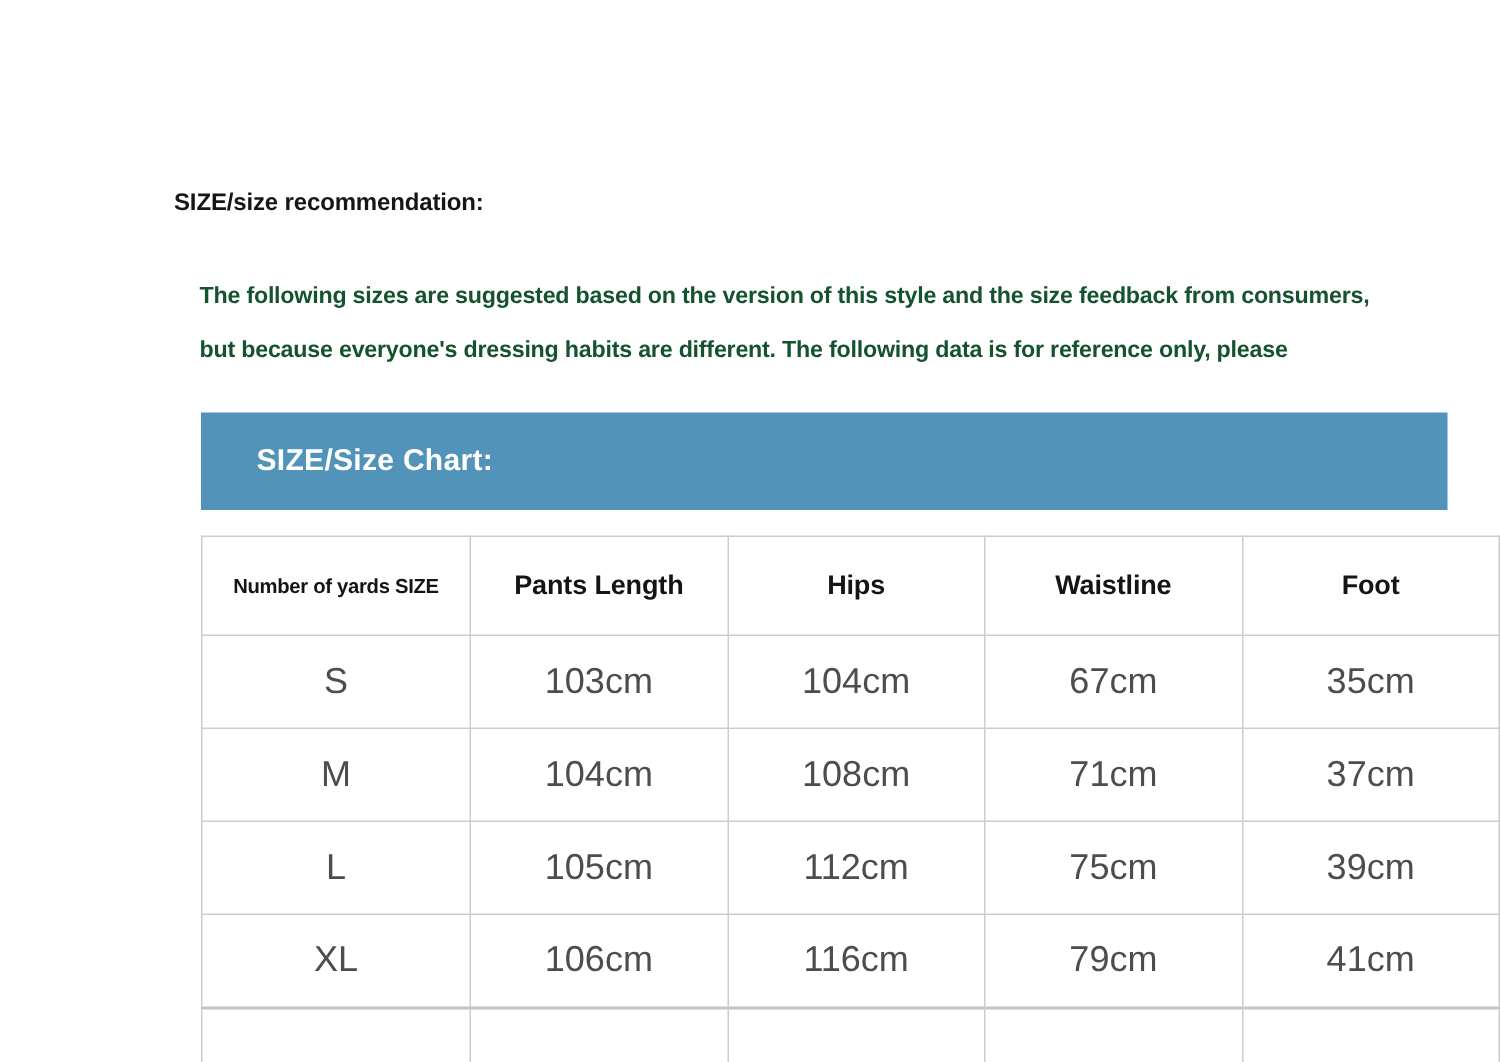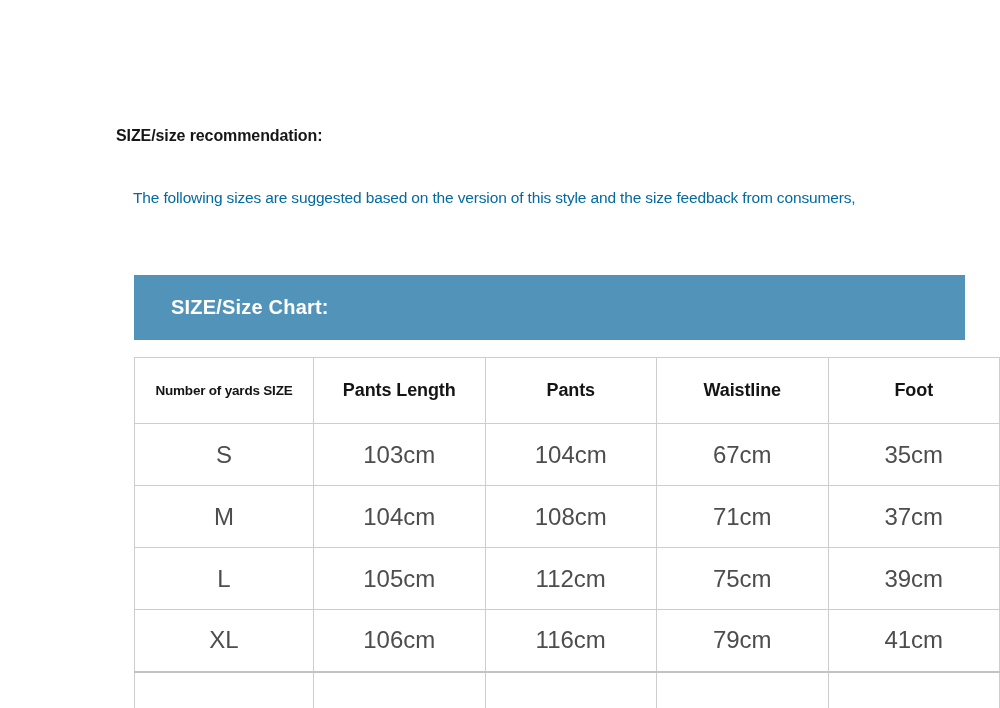--- a/index.html
+++ b/index.html
@@ -21,22 +21,22 @@
     font-weight: bold;
     color: #161616;
     letter-spacing: -0.1px;
   }
 
   .note {
     position: absolute;
     left: 65px;
     top: 120px;
     font-size: 15.5px;
-    font-weight: normal;
-    color: #0369a1;
+    font-weight: bold;
+    color: #14532d;
     line-height: 19.4px;
     letter-spacing: -0.15px;
   }
   .note .nline { white-space: nowrap; }
 
   .chart-section {
     position: absolute;
     left: 66px;
     top: 207px;
     width: 865px;
@@ -90,40 +90,41 @@
     border-bottom: 2px solid #cdcdcd;
   }
 </style>
 </head>
 <body>
 
 <div class="heading">SIZE/size recommendation:</div>
 
 <div class="note">
   <div class="nline">The following sizes are suggested based on the version of this style and the size feedback from consumers,</div>
+  <div class="nline">but because everyone's dressing habits are different. The following data is for reference only, please</div>
 </div>
 
 <div class="chart-section">
   <div class="chart-title-bar">
     <span>SIZE/Size Chart:</span>
   </div>
 
   <table class="size-table">
     <colgroup>
       <col style="width:179px">
       <col style="width:171.5px">
       <col style="width:171.5px">
       <col style="width:171.5px">
       <col style="width:171.5px">
     </colgroup>
     <thead>
       <tr>
         <th class="col-size">Number of yards SIZE</th>
         <th>Pants Length</th>
-        <th>Pants</th>
+        <th>Hips</th>
         <th>Waistline</th>
         <th>Foot</th>
       </tr>
     </thead>
     <tbody>
       <tr>
         <td>S</td>
         <td>103cm</td>
         <td>104cm</td>
         <td>67cm</td>

